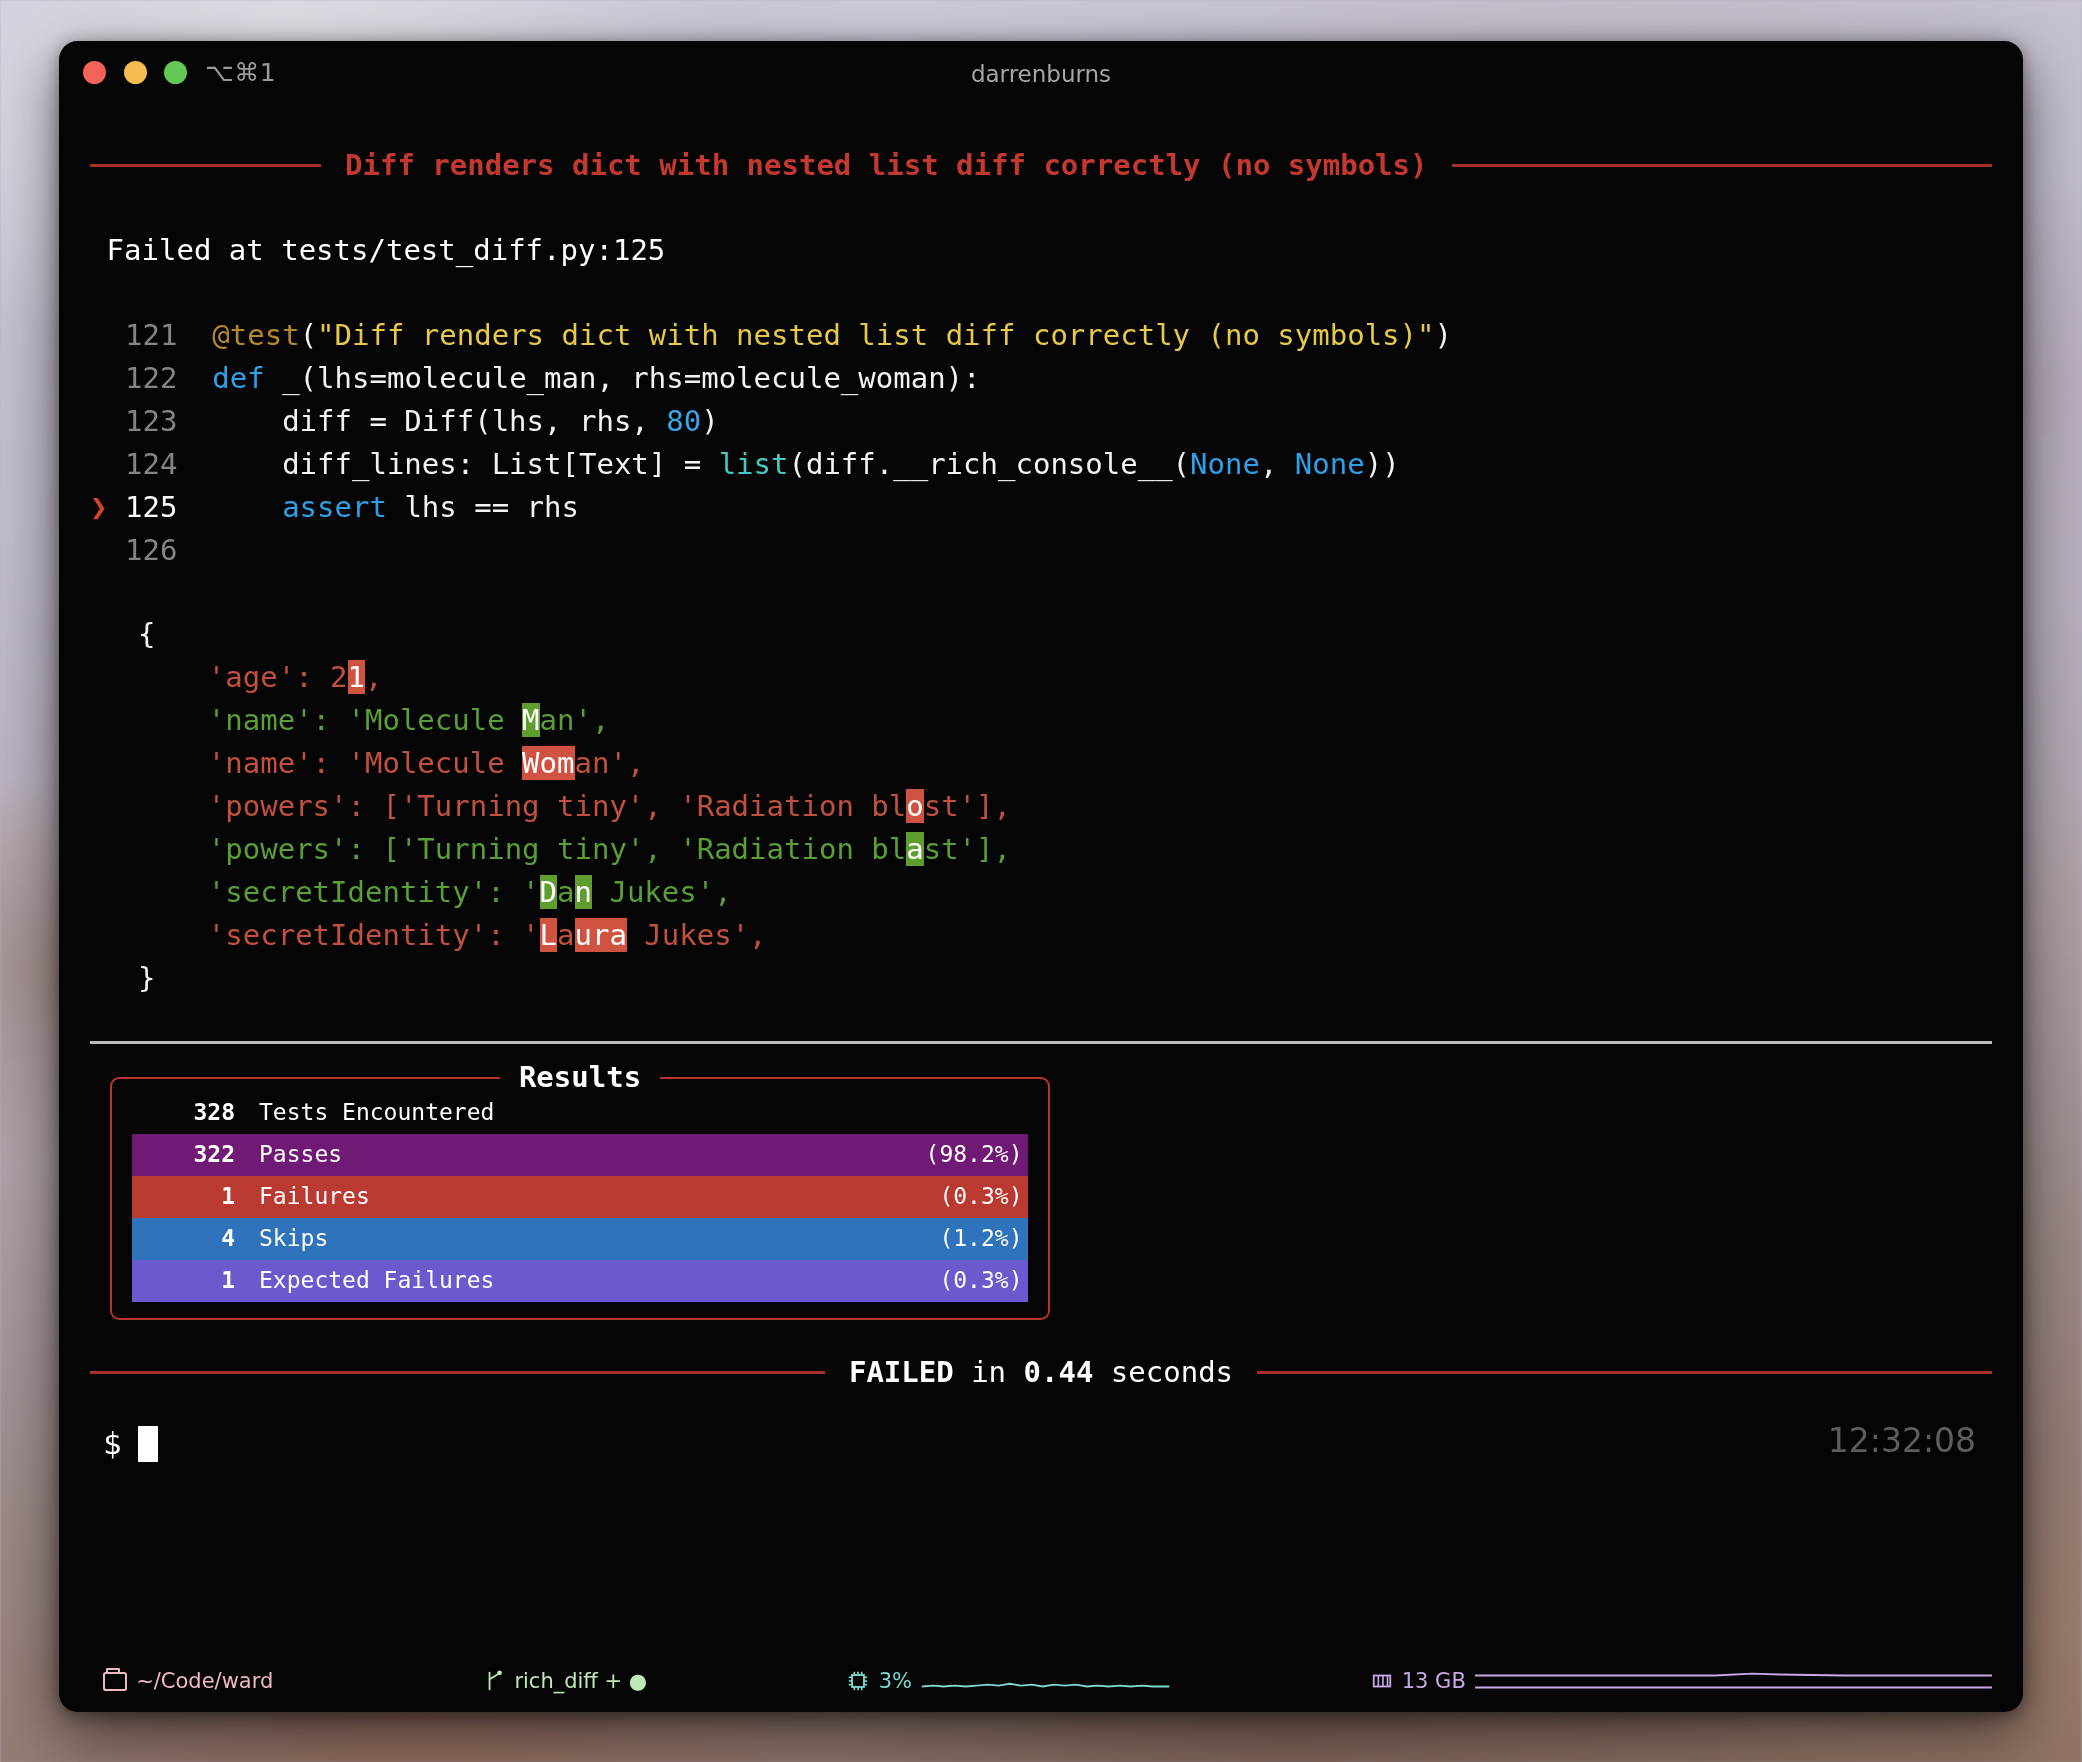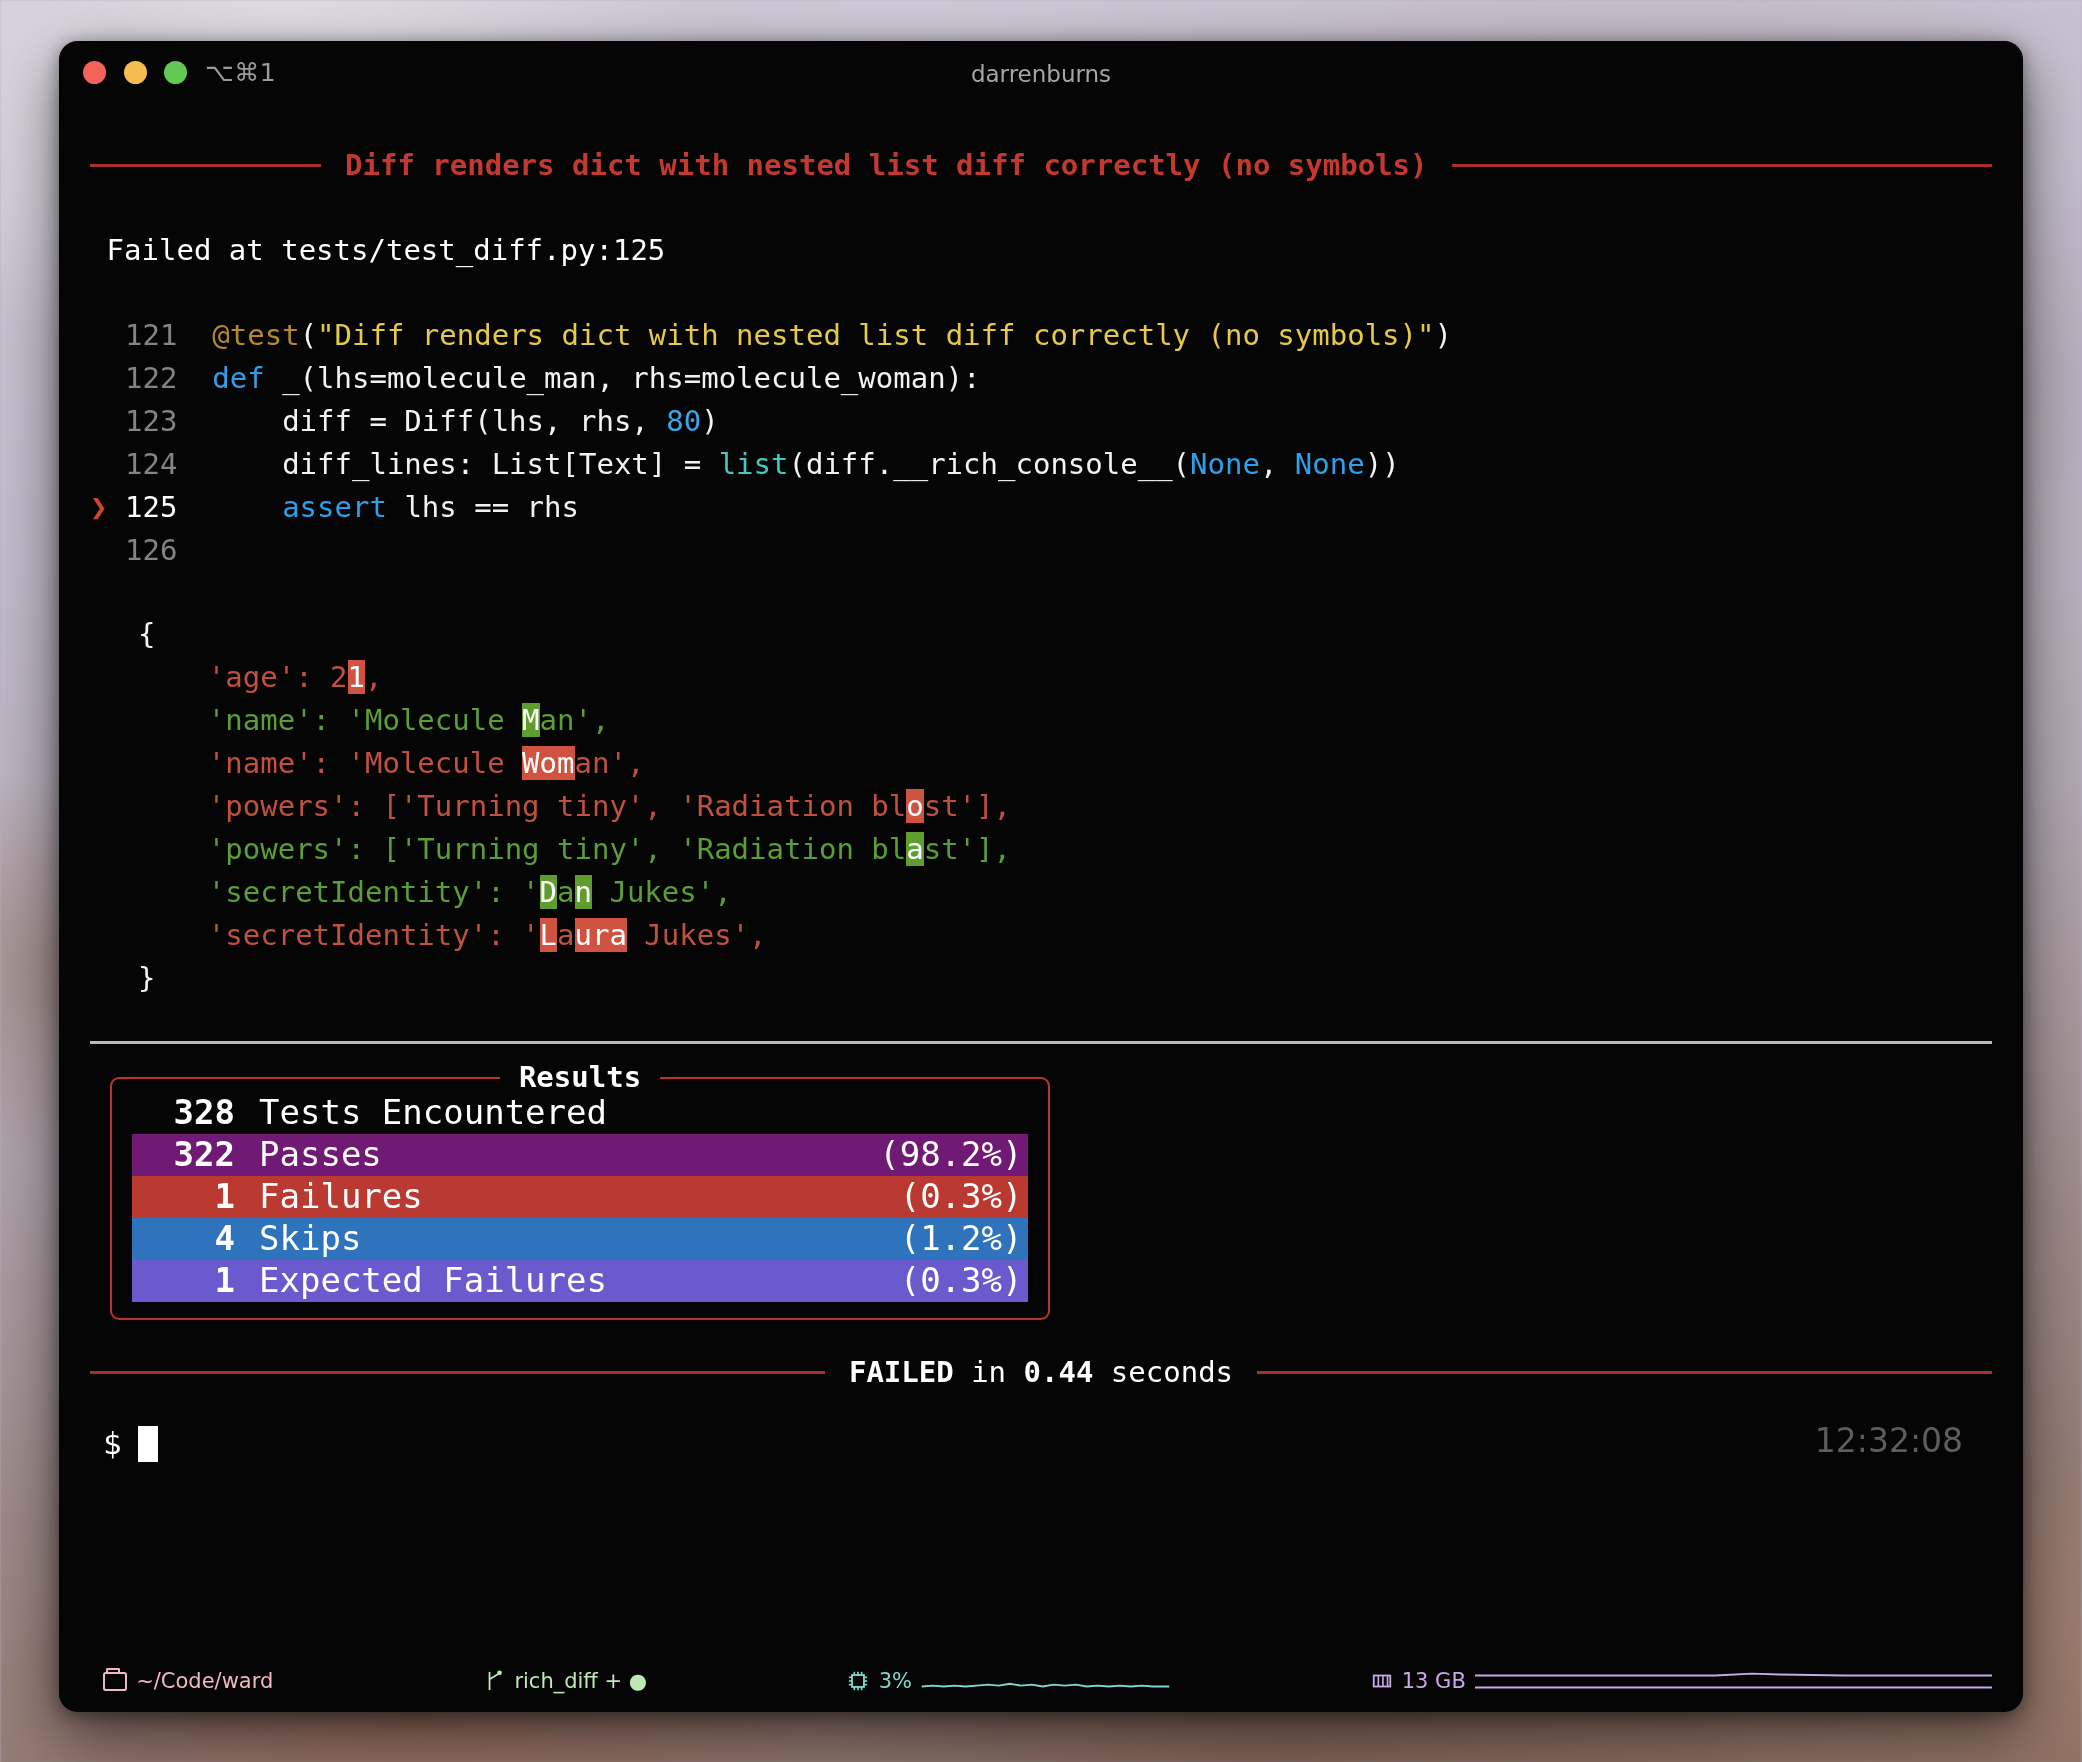--- a/index.html
+++ b/index.html
@@ -175,21 +175,21 @@
     padding: 0 18.5px;
     font-weight: bold;
     font-size: 29px;
     color: #ffffff;
   }
 
   .res-row {
     display: flex;
     align-items: center;
     height: 42px;
-    font-size: 34px;
+    font-size: 23px;
     white-space: pre;
   }
   .res-count { width: 103px; text-align: right; font-weight: bold; color: #ffffff; }
   .res-label { flex: 1 1 auto; padding-left: 24px; color: #ffffff; }
   .res-pct   { color: #ffffff; padding-right: 5.5px; }
   .res-row.total .res-count { font-weight: bold; }
   .res-row.pass { background: #701a75; }
   .res-row.fail { background: #ba3a31; }
   .res-row.skip { background: #2f73bd; }
   .res-row.xfail { background: #6a5acd; }
@@ -217,21 +217,21 @@
   #prompt .sym { font-size: 31px; color: #ffffff; }
   #cursor {
     display: inline-block;
     width: 19.4px;
     height: 36px;
     background: #ffffff;
     margin-left: 16.6px;
   }
   #clock {
     position: absolute;
-    right: 29px;
+    right: 16px;
     top: -3.7px;
     font-family: "DejaVu Sans", sans-serif;
     font-size: 33px;
     color: #5d5d5d;
   }
 
   
   #statusbar {
     flex: none;
     height: 52px;

